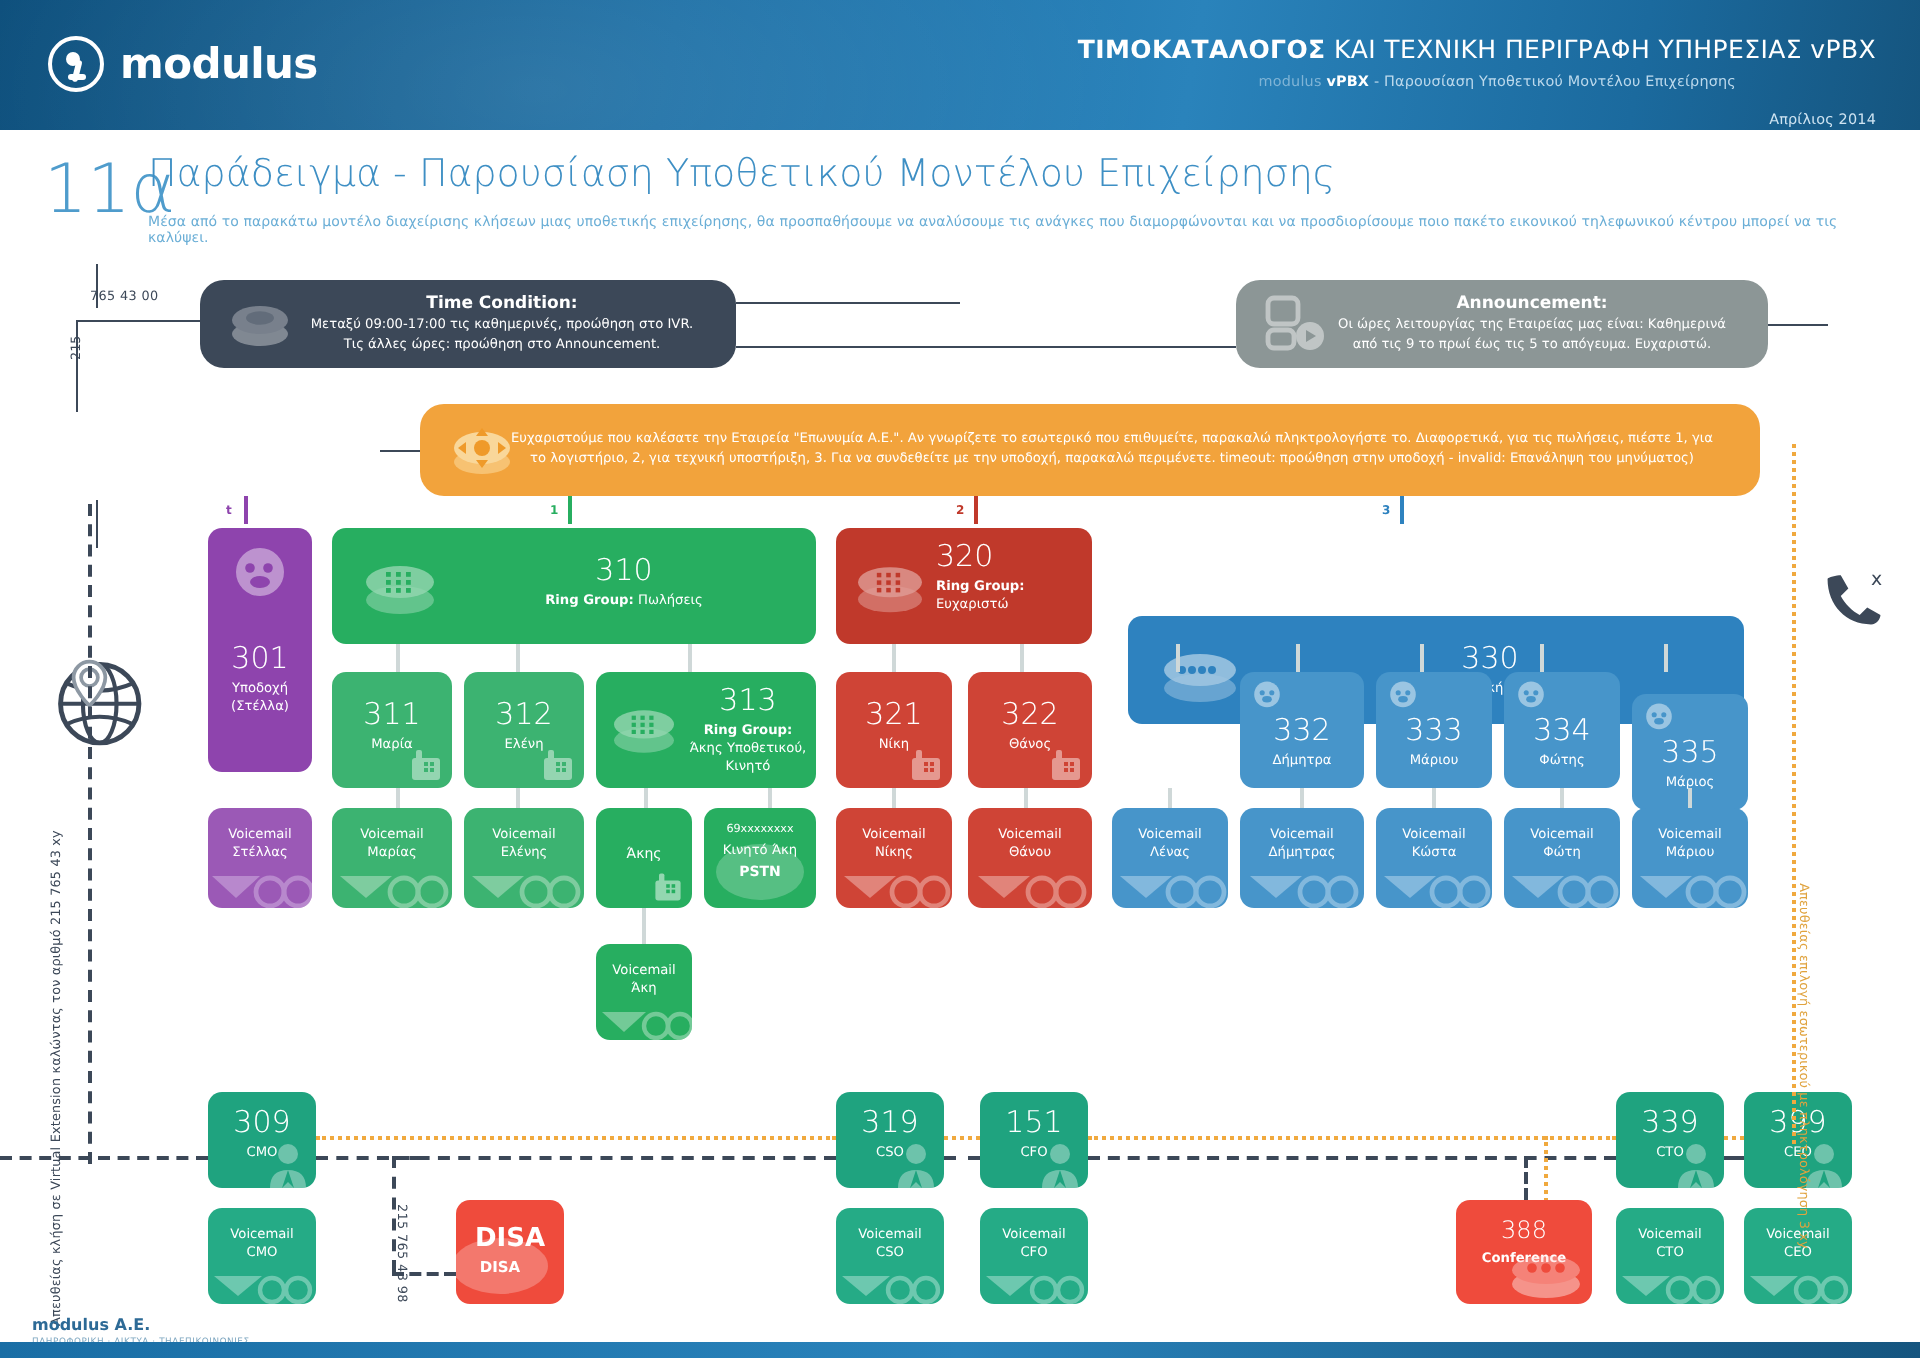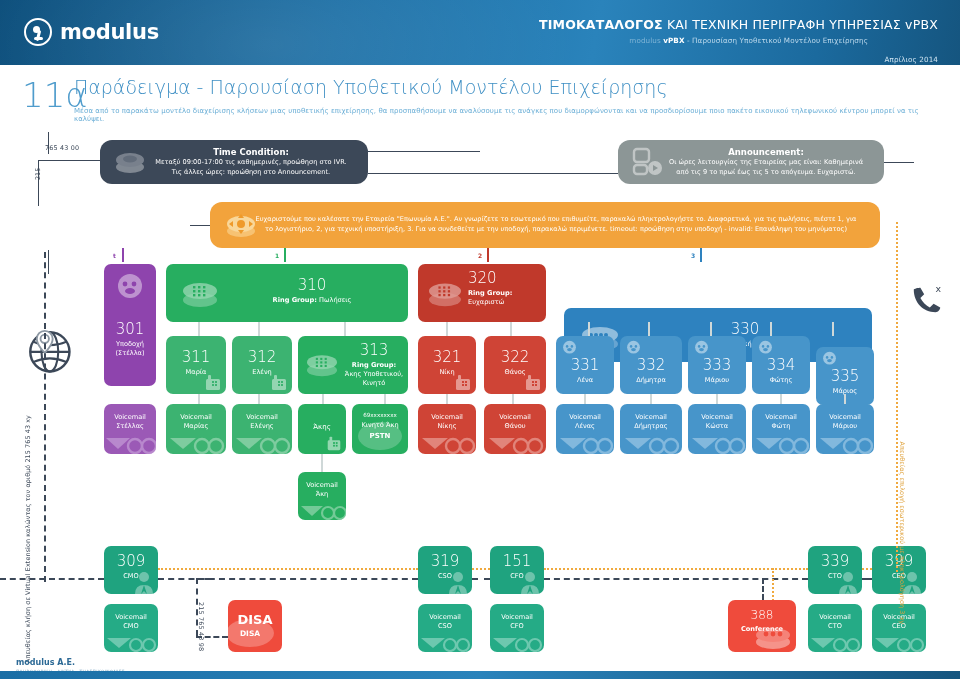--- a/index.html
+++ b/index.html
@@ -427,32 +427,20 @@
       <div class="num">330</div>
       <div class="lbl"><b>Queue:</b> <span>Τεχνική Υποστήριξη</span></div>
     </div>
   </div>
   <div class="ln ln-v" style="left:588px; top:190px; height:14px;"></div>
   <div class="ln ln-v" style="left:648px; top:190px; height:14px;"></div>
   <div class="ln ln-v" style="left:710px; top:190px; height:14px;"></div>
   <div class="ln ln-v" style="left:770px; top:190px; height:14px;"></div>
   <div class="ln ln-v" style="left:832px; top:190px; height:14px;"></div>
 
-  <div class="node c-blue-l" style="left:556px; top:204px; width:58px; height:58px;">
-    <svg width="17" height="16" viewBox="0 0 20 20" style="position:absolute;left:5px;top:4px;opacity:.45">
-      <circle cx="10" cy="9" r="8" fill="#fff"></circle>
-        <circle cx="7" cy="8" r="1.6" fill="#4795ca"></circle>
-        <circle cx="13" cy="8" r="1.6" fill="#4795ca"></circle>
-        <ellipse cx="10" cy="12" rx="3" ry="2" fill="#4795ca"></ellipse>
-    </svg>
-    <div style="position:absolute;left:0;top:22px;width:100%;text-align:center">
-      <div class="num">331</div>
-      <div class="lbl">Λένα</div>
-    </div>
-  </div>
   <div class="node c-blue-l" style="left:620px; top:204px; width:62px; height:58px;">
     <svg width="17" height="16" viewBox="0 0 20 20" style="position:absolute;left:5px;top:4px;opacity:.45">
       <circle cx="10" cy="9" r="8" fill="#fff"></circle>
         <circle cx="7" cy="8" r="1.6" fill="#4795ca"></circle>
         <circle cx="13" cy="8" r="1.6" fill="#4795ca"></circle>
         <ellipse cx="10" cy="12" rx="3" ry="2" fill="#4795ca"></ellipse>
     </svg>
     <div style="position:absolute;left:0;top:22px;width:100%;text-align:center">
       <div class="num">332</div>
       <div class="lbl">Δήμητρα</div>

